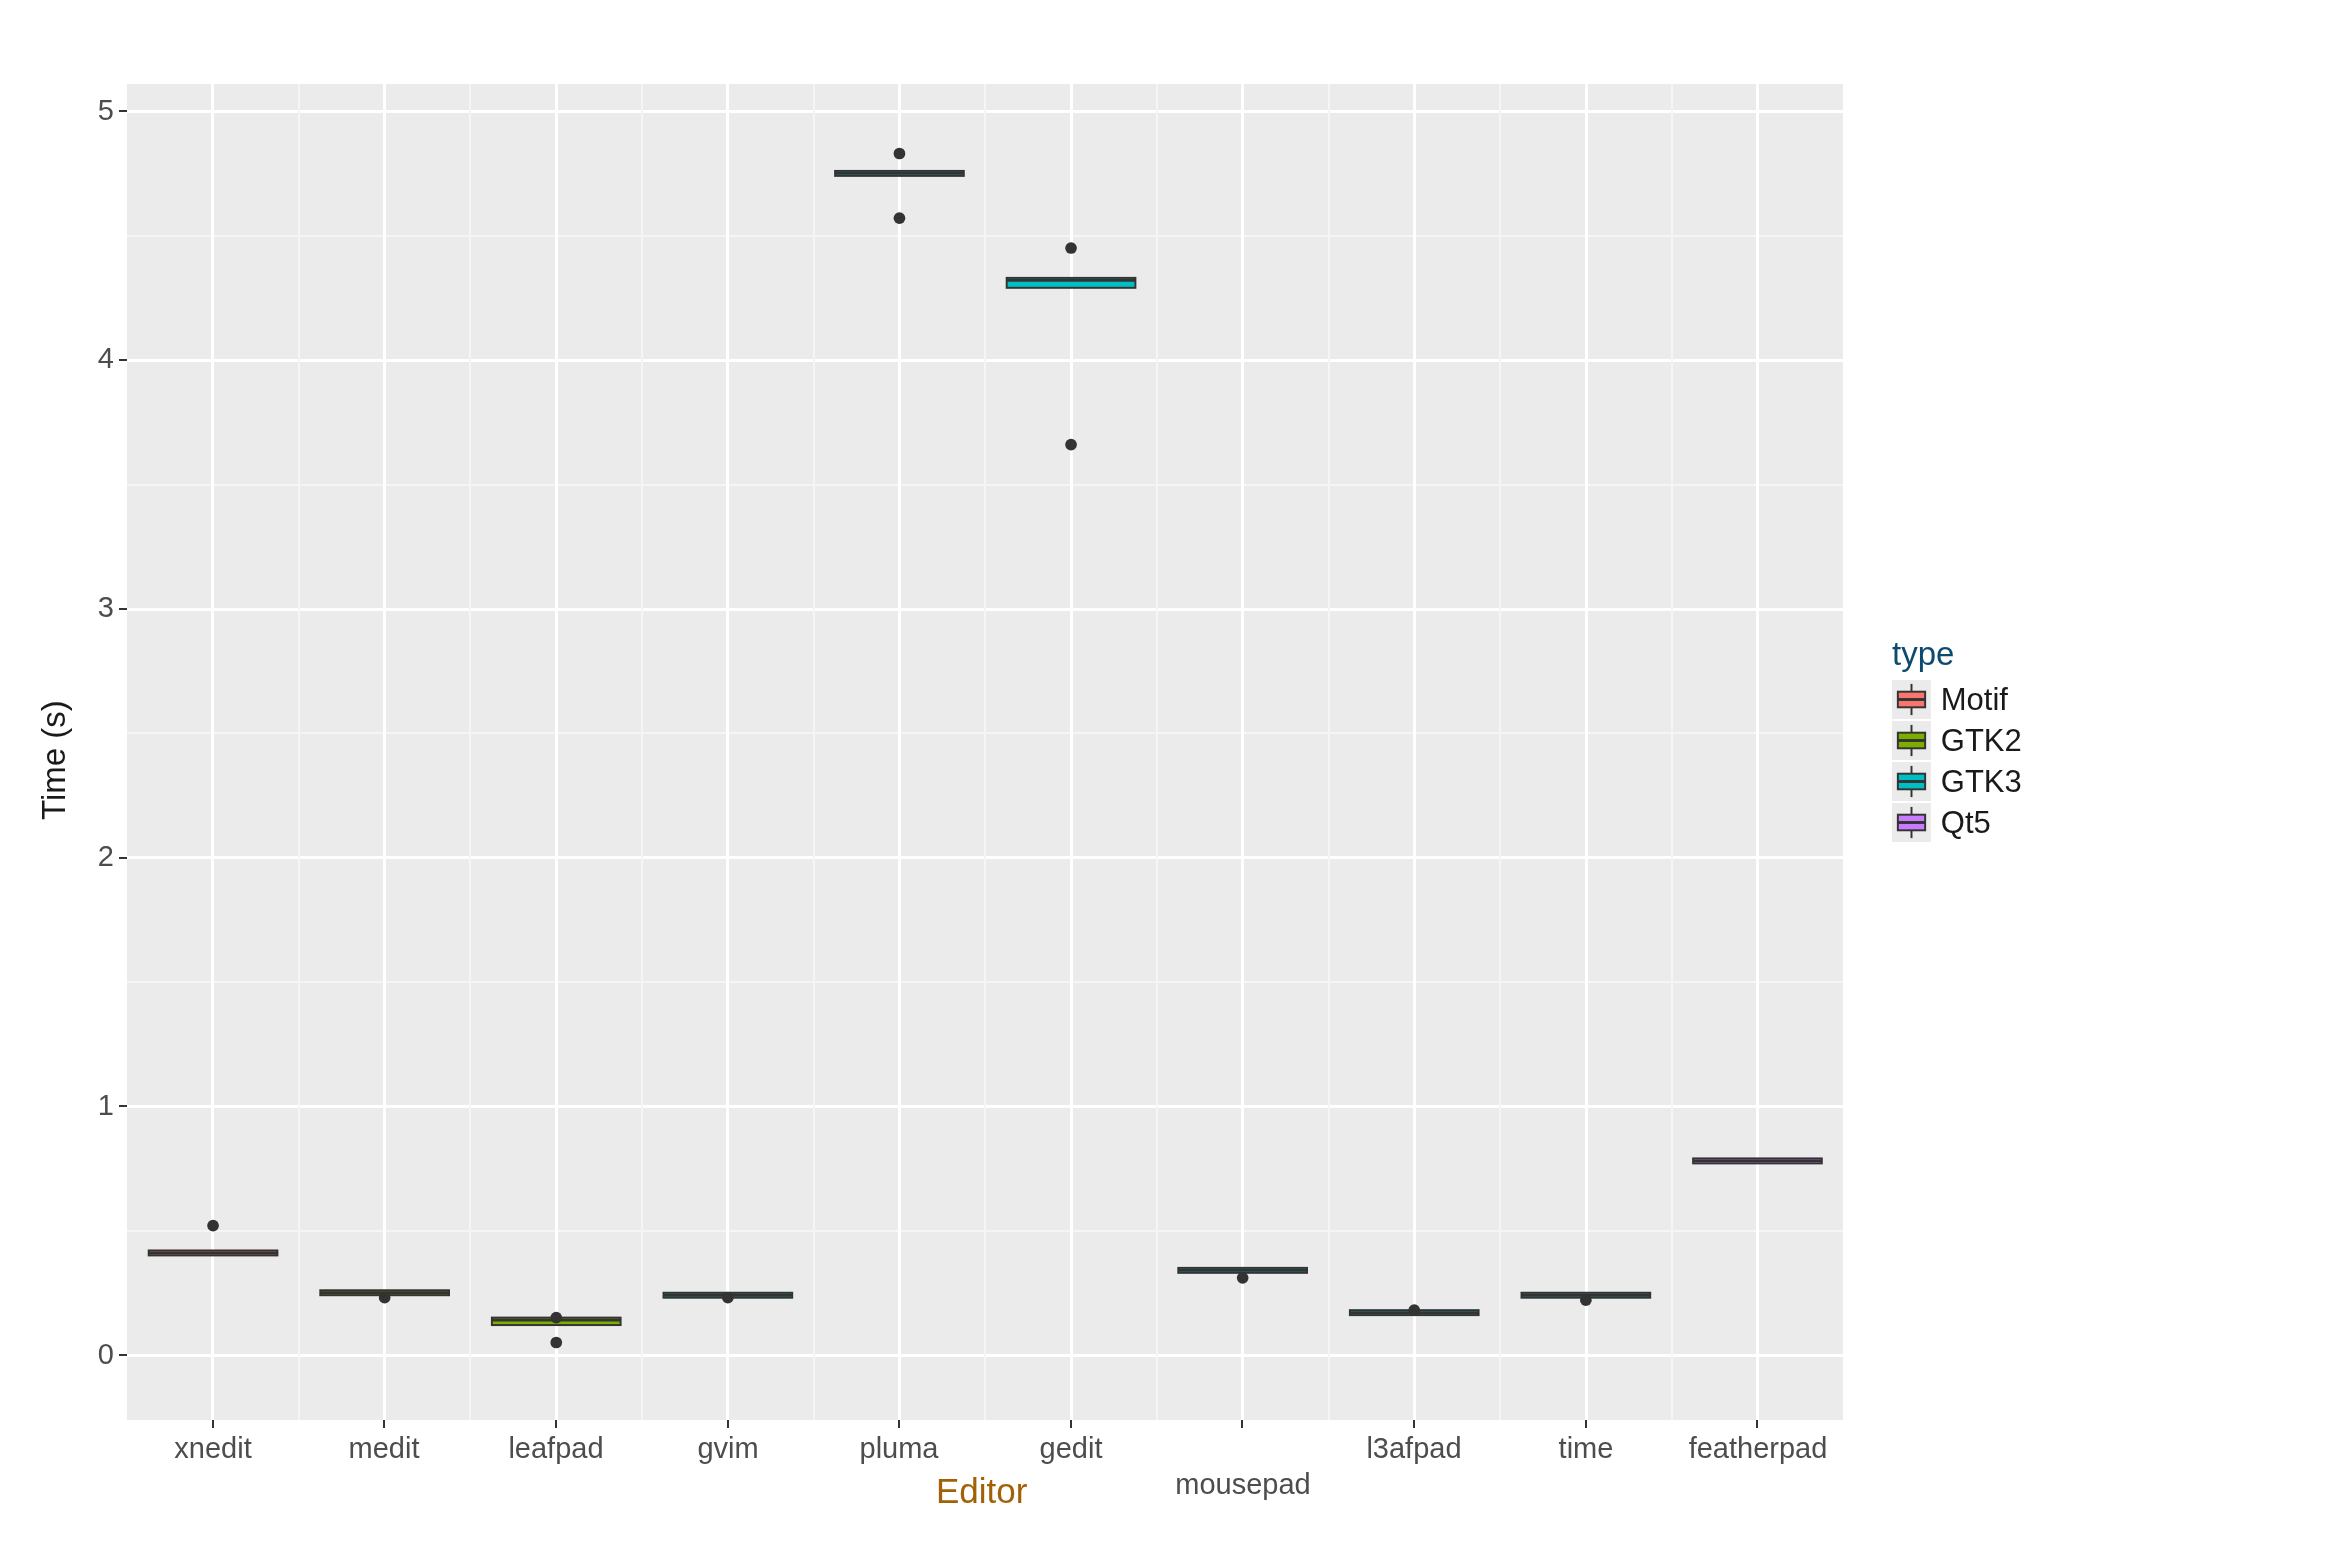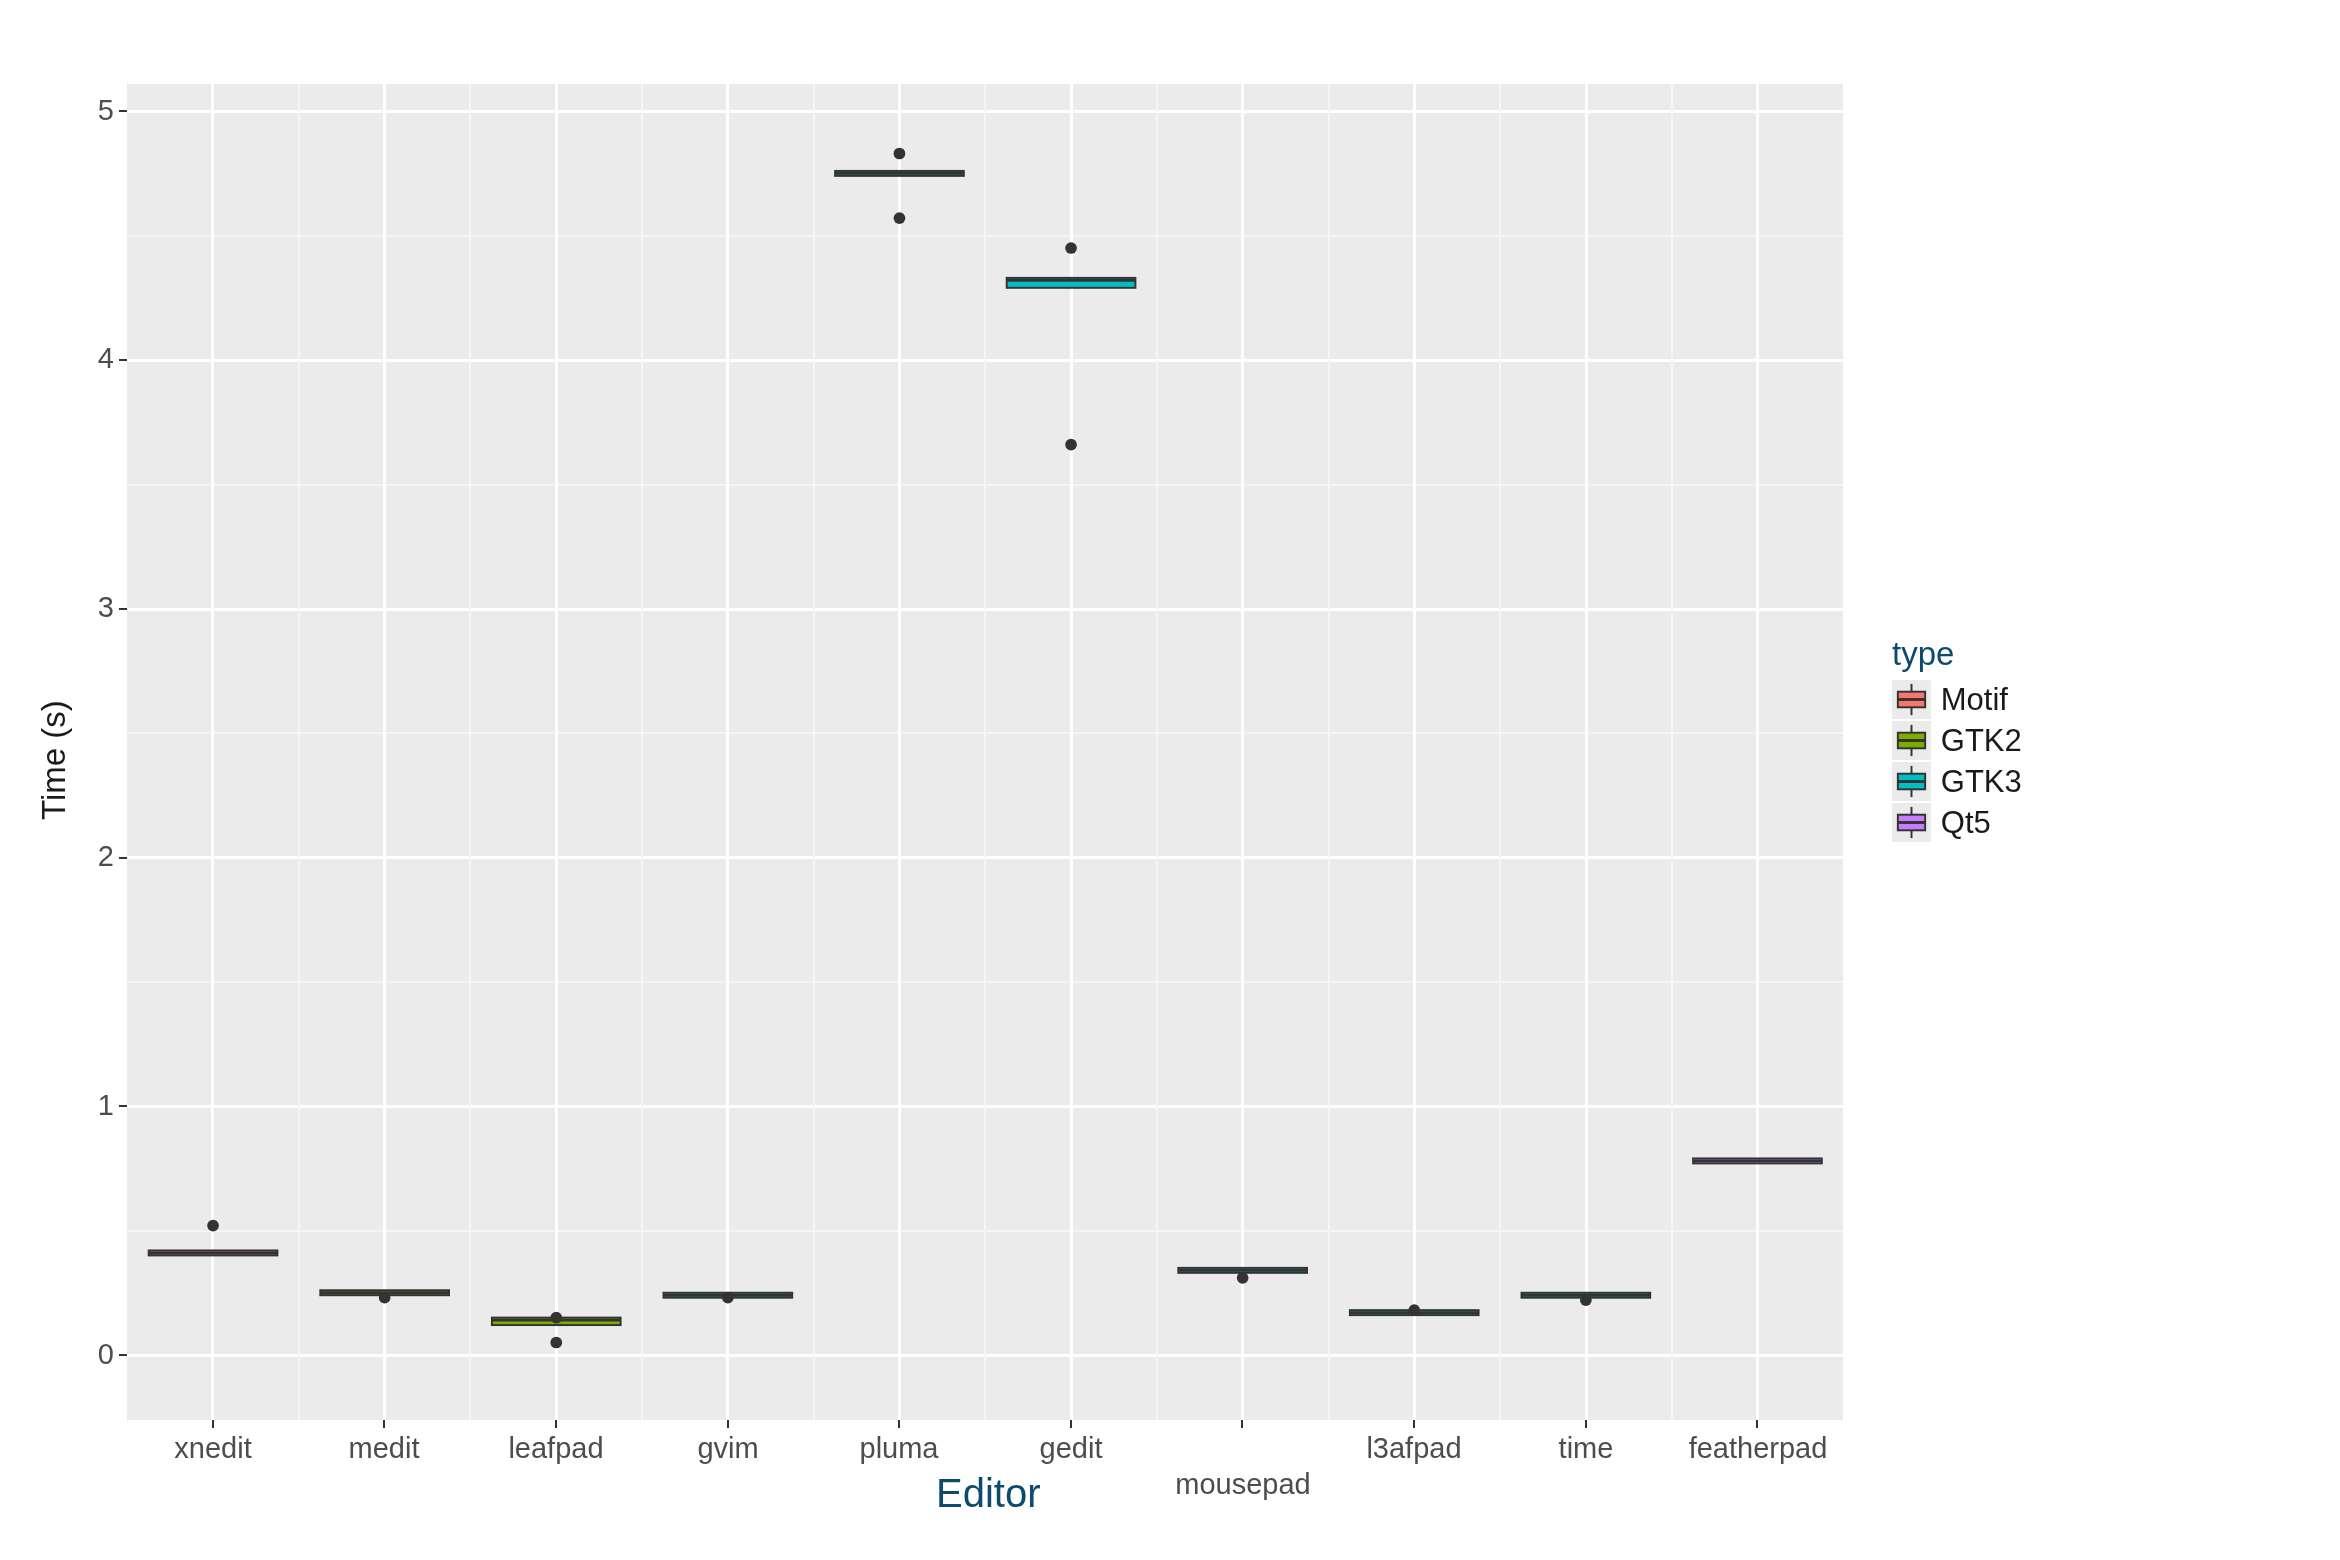--- a/index.html
+++ b/index.html
@@ -36,22 +36,22 @@
   }
   .ylabel {
     position: absolute;
     transform: rotate(-90deg);
     transform-origin: left top;
     font-size: 33px;
     color: #1a1a1a;
   }
   .xlabel {
     position: absolute;
-    font-size: 40px;
-    color: #0c4a6e;
+    font-size: 35px;
+    color: #a16207;
   }
   .tick-label {
     position: absolute;
     color: #4d4d4d;
     font-size: 29px;
   }
   .tick-mark-y {
     position: absolute;
     width: 7.8px;
     height: 2px;

